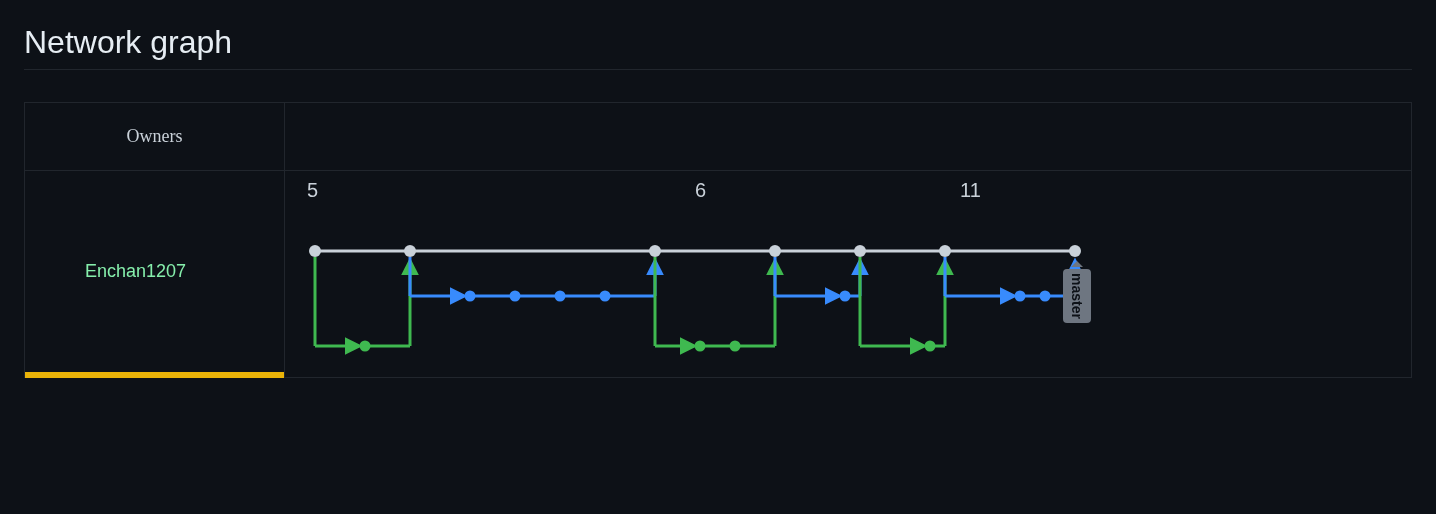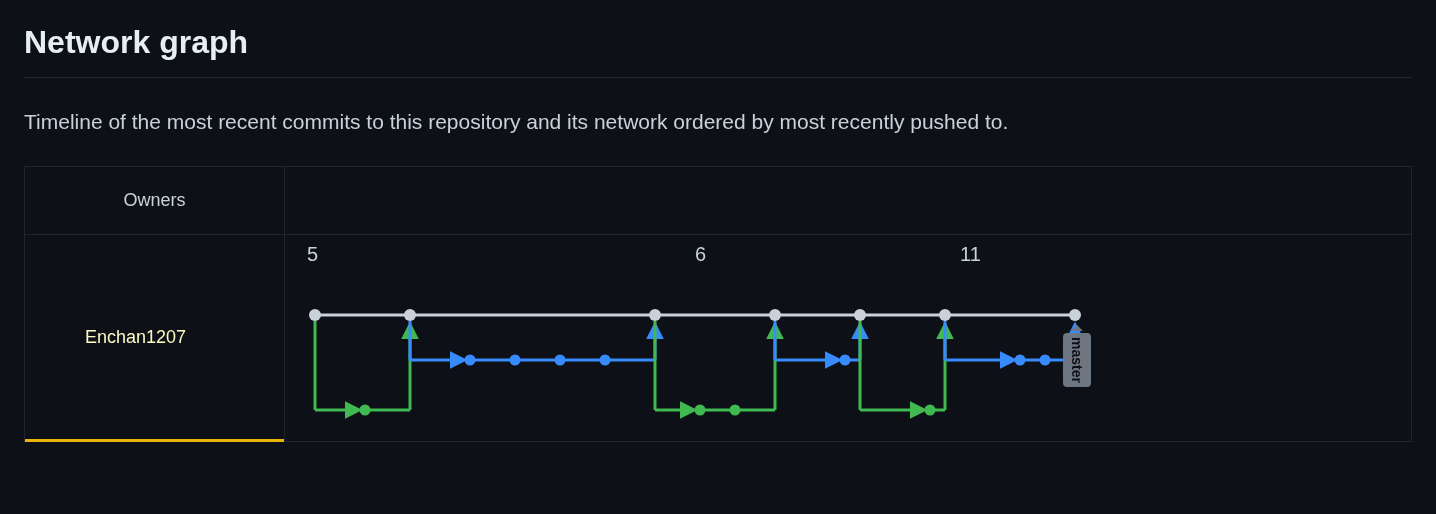--- a/index.html
+++ b/index.html
@@ -13,23 +13,23 @@
       font-family: -apple-system, BlinkMacSystemFont, "Segoe UI", Helvetica, Arial, sans-serif;
       width: 1436px;
       height: 514px;
       overflow: hidden;
     }
     .container {
       padding: 24px 24px 0 24px;
     }
     .page-title {
       font-size: 32px;
-      font-weight: 700;
+      font-weight: 400;
       color: #e6edf3;
-      margin-bottom: 16px;
+      margin-bottom: 8px;
     }
     .divider {
       border: none;
       border-top: 1px solid #21262d;
       margin-bottom: 32px;
     }
     .description {
       font-size: 21px;
       color: #c9d1d9;
       margin-bottom: 32px;
@@ -45,41 +45,42 @@
     }
     .owners-header {
       width: 260px;
       flex-shrink: 0;
       display: flex;
       align-items: center;
       justify-content: center;
       font-size: 18px;
       color: #c9d1d9;
       border-right: 1px solid #21262d;
+      font-family: Liberation Serif, serif;
     }
     .timeline-header {
       flex: 1;
     }
     .graph-body {
       display: flex;
       position: relative;
     }
     .owners-column {
       width: 260px;
       flex-shrink: 0;
       border-right: 1px solid #21262d;
     }
     .owner-row {
       height: 207px;
       display: flex;
       align-items: center;
       padding-left: 60px;
       font-size: 18px;
-      color: #fef9c3;
-      border-bottom: 3px solid #eab308;
+      color: #86efac;
+      border-bottom: 6px solid #eab308;
       text-align: right;
     }
     .graph-canvas {
       flex: 1;
       position: relative;
       border-bottom: 1px solid #21262d;
       height: 207px;
     }
     .date-labels {
       position: absolute;
@@ -119,21 +120,20 @@
       top: 0;
       left: 0;
     }
   </style>
 </head>
 <body>
 
 <div class="container">
   <h1 class="page-title">Network graph</h1>
   <hr class="divider">
-  <p class="description">Timeline of the most recent commits to this repository and its network ordered by most recently pushed to.</p>
 
   <div class="graph-wrapper">
     <div class="graph-header">
       <div class="owners-header">Owners</div>
       <div class="timeline-header"></div>
     </div>
     <div class="graph-body">
       <div class="owners-column">
         <div class="owner-row">Enchan1207</div>
       </div>

